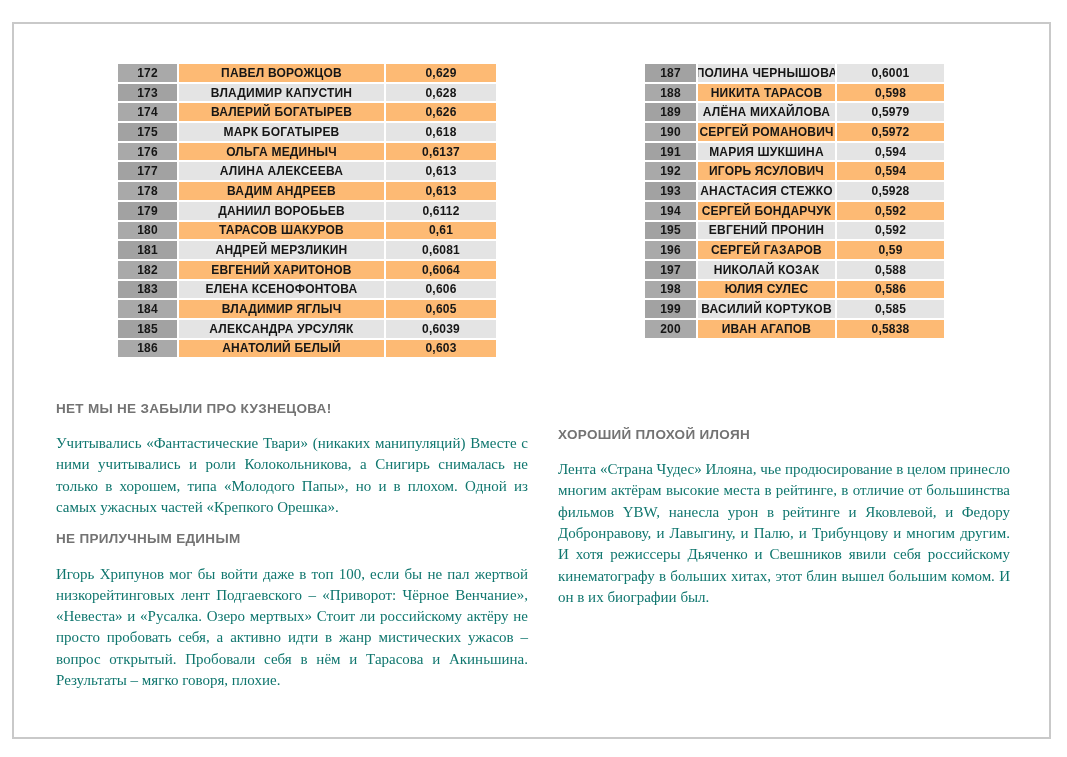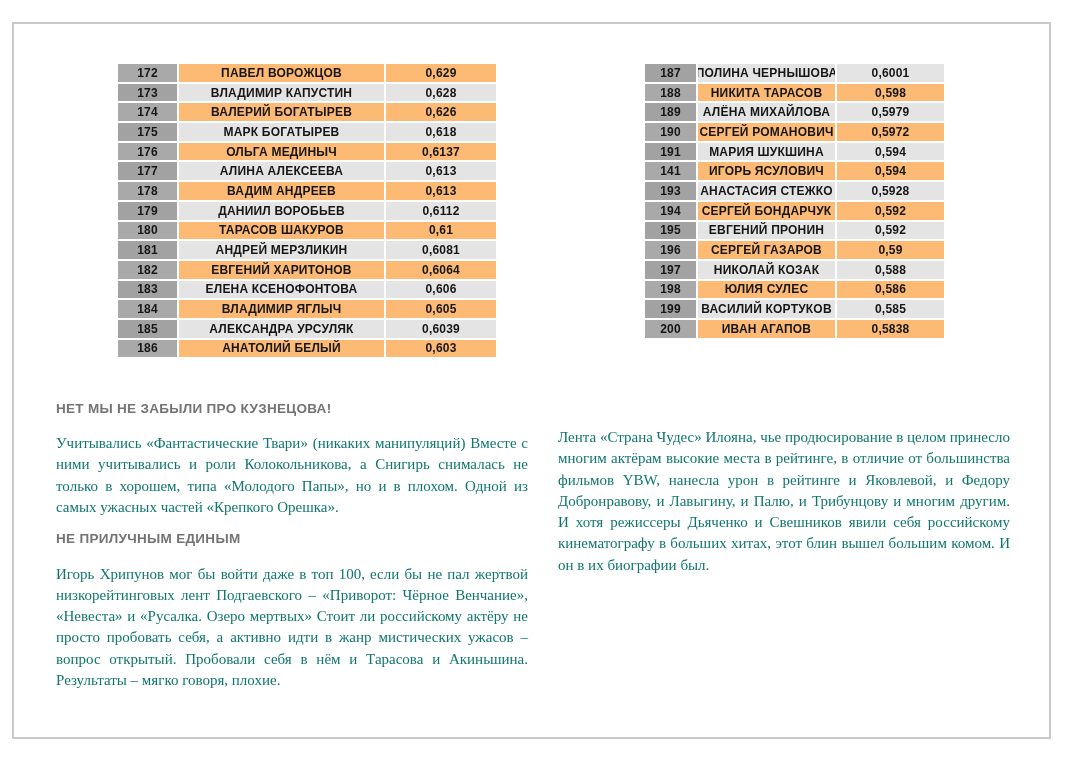--- a/index.html
+++ b/index.html
@@ -101,21 +101,21 @@
     <div class="cell score">0,598</div>
     <div class="cell rank dark">189</div>
     <div class="cell name dark">АЛЁНА МИХАЙЛОВА</div>
     <div class="cell score dark">0,5979</div>
     <div class="cell rank">190</div>
     <div class="cell name">СЕРГЕЙ РОМАНОВИЧ</div>
     <div class="cell score">0,5972</div>
     <div class="cell rank dark">191</div>
     <div class="cell name dark">МАРИЯ ШУКШИНА</div>
     <div class="cell score dark">0,594</div>
-    <div class="cell rank">141</div>
+    <div class="cell rank">192</div>
     <div class="cell name">ИГОРЬ ЯСУЛОВИЧ</div>
     <div class="cell score">0,594</div>
     <div class="cell rank dark">193</div>
     <div class="cell name dark">АНАСТАСИЯ СТЕЖКО</div>
     <div class="cell score dark">0,5928</div>
     <div class="cell rank">194</div>
     <div class="cell name">СЕРГЕЙ БОНДАРЧУК</div>
     <div class="cell score">0,592</div>
     <div class="cell rank dark">195</div>
     <div class="cell name dark">ЕВГЕНИЙ ПРОНИН</div>
@@ -138,14 +138,15 @@
   </div>
 
 <div id="col-left" class="article-col">
   <h2 class="sec-heading">НЕТ МЫ НЕ ЗАБЫЛИ ПРО КУЗНЕЦОВА!</h2>
   <p class="sec-body">Учитывались «Фантастические Твари» (никаких манипуляций) Вместе с ними учитывались и роли Колокольникова, а Снигирь снималась не только в хорошем, типа «Молодого Папы», но и в плохом. Одной из самых ужасных частей «Крепкого Орешка».</p>
   <h2 class="sec-heading">НЕ ПРИЛУЧНЫМ ЕДИНЫМ</h2>
   <p class="sec-body">Игорь Хрипунов мог бы войти даже в топ 100, если бы не пал жертвой низкорейтинговых лент Подгаевского – «Приворот: Чёрное Венчание», «Невеста» и «Русалка. Озеро мертвых» Стоит ли российскому актёру не просто пробовать себя, а активно идти в жанр мистических ужасов – вопрос открытый. Пробовали себя в нём и Тарасова и Акиньшина. Результаты – мягко говоря, плохие.</p>
 </div>
 
 <div id="col-right" class="article-col">
+  <h2 class="sec-heading">ХОРОШИЙ ПЛОХОЙ ИЛОЯН</h2>
   <p class="sec-body">Лента «Страна Чудес» Илояна, чье продюсирование в целом принесло многим актёрам высокие места в рейтинге, в отличие от большинства фильмов YBW, нанесла урон в рейтинге и Яковлевой, и Федору Добронравову, и Лавыгину, и Палю, и Трибунцову и многим другим. И хотя режиссеры Дьяченко и Свешников явили себя российскому кинематографу в больших хитах, этот блин вышел большим комом. И он в их биографии был.</p>
 </div>
 
 </body></html>

